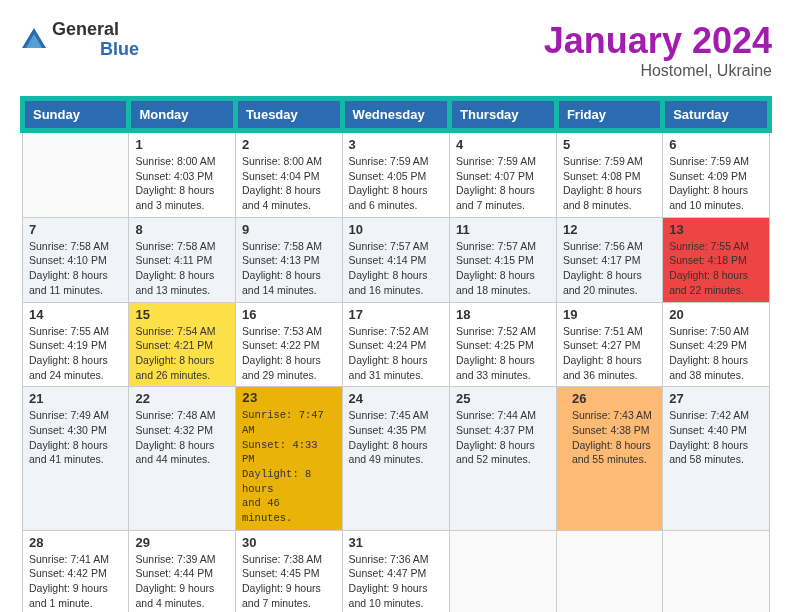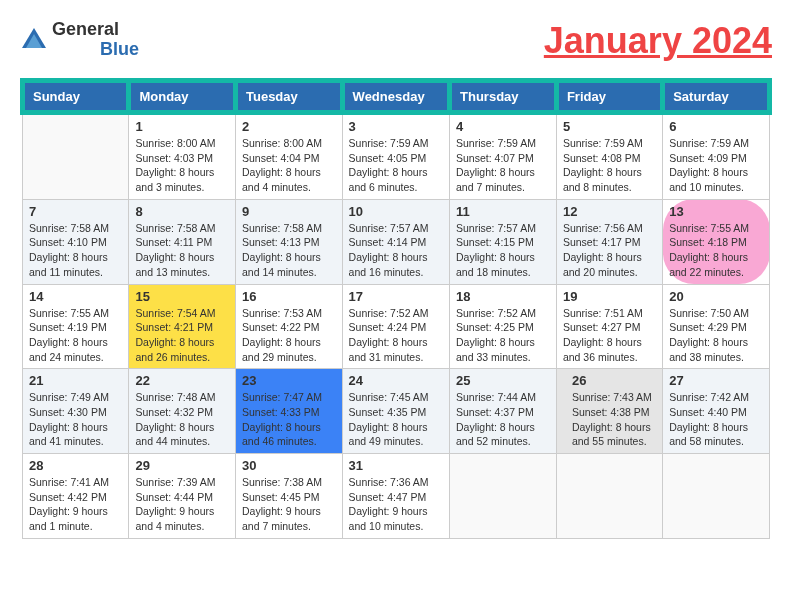--- a/index.html
+++ b/index.html
@@ -40,22 +40,21 @@
     .logo-icon {
       width: 28px;
       height: 28px;
     }
     .title-block {
       text-align: right;
     }
     .month-title {
       font-size: 36px;
       font-weight: bold;
-      color: #ef4444;
-      text-decoration: underline;
+      color: #a21caf;
     }
     .location {
       font-size: 16px;
       color: #555;
     }
     .calendar {
       width: 100%;
       border-collapse: collapse;
     }
     .calendar th {
@@ -100,20 +99,21 @@
       <polygon points="14,2 26,22 2,22" fill="#2b6cb0"></polygon>
       <polygon points="14,8 22,22 6,22" fill="#5a9fd4"></polygon>
     </svg>
     <div class="logo-text">
       <span class="logo-general">General</span>
       <span class="logo-blue">Blue</span>
     </div>
   </div>
   <div class="title-block">
     <div class="month-title">January 2024</div>
+    <div class="location">Hostomel, Ukraine</div>
   </div>
 </div>
 
 <table class="calendar">
   <thead>
     <tr>
       <th>Sunday</th>
       <th>Monday</th>
       <th>Tuesday</th>
       <th>Wednesday</th>
@@ -168,21 +168,21 @@
           <div class="day-info">Sunrise: 7:57 AM<br>Sunset: 4:14 PM<br>Daylight: 8 hours<br>and 16 minutes.</div>
         </td>
         <td style="background: rgb(240, 244, 248);">
           <div class="day-number">11</div>
           <div class="day-info">Sunrise: 7:57 AM<br>Sunset: 4:15 PM<br>Daylight: 8 hours<br>and 18 minutes.</div>
         </td>
         <td style="background: rgb(240, 244, 248);">
           <div class="day-number">12</div>
           <div class="day-info">Sunrise: 7:56 AM<br>Sunset: 4:17 PM<br>Daylight: 8 hours<br>and 20 minutes.</div>
         </td>
-        <td style="background: #f9a8d4; border-radius: 31px;">
+        <td style="background: #ef4444;">
           <div class="day-number">13</div>
           <div class="day-info">Sunrise: 7:55 AM<br>Sunset: 4:18 PM<br>Daylight: 8 hours<br>and 22 minutes.</div>
         </td>
       </tr>
       <tr>
         <td style="background: rgb(255, 255, 255);">
           <div class="day-number">14</div>
           <div class="day-info">Sunrise: 7:55 AM<br>Sunset: 4:19 PM<br>Daylight: 8 hours<br>and 24 minutes.</div>
         </td>
         <td style="background: #fde047;">
@@ -212,33 +212,33 @@
       </tr>
       <tr>
         <td style="background: rgb(240, 244, 248);">
           <div class="day-number">21</div>
           <div class="day-info">Sunrise: 7:49 AM<br>Sunset: 4:30 PM<br>Daylight: 8 hours<br>and 41 minutes.</div>
         </td>
         <td style="background: rgb(240, 244, 248); margin-left: 10px;">
           <div class="day-number">22</div>
           <div class="day-info">Sunrise: 7:48 AM<br>Sunset: 4:32 PM<br>Daylight: 8 hours<br>and 44 minutes.</div>
         </td>
-        <td style="background: #3b82f6;">
+        <td style="background: #eab308; font-family: Liberation Mono, monospace;">
           <div class="day-number">23</div>
           <div class="day-info">Sunrise: 7:47 AM<br>Sunset: 4:33 PM<br>Daylight: 8 hours<br>and 46 minutes.</div>
         </td>
         <td style="background: rgb(240, 244, 248);">
           <div class="day-number">24</div>
           <div class="day-info">Sunrise: 7:45 AM<br>Sunset: 4:35 PM<br>Daylight: 8 hours<br>and 49 minutes.</div>
         </td>
         <td style="background: rgb(240, 244, 248);">
           <div class="day-number">25</div>
           <div class="day-info">Sunrise: 7:44 AM<br>Sunset: 4:37 PM<br>Daylight: 8 hours<br>and 52 minutes.</div>
         </td>
-        <td style="background: #e5e5e5; padding-left: 15px;">
+        <td style="background: #fdba74; padding-left: 15px;">
           <div class="day-number">26</div>
           <div class="day-info">Sunrise: 7:43 AM<br>Sunset: 4:38 PM<br>Daylight: 8 hours<br>and 55 minutes.</div>
         </td>
         <td style="background: rgb(240, 244, 248);">
           <div class="day-number">27</div>
           <div class="day-info">Sunrise: 7:42 AM<br>Sunset: 4:40 PM<br>Daylight: 8 hours<br>and 58 minutes.</div>
         </td>
       </tr>
       <tr>
         <td style="background: rgb(255, 255, 255);">

